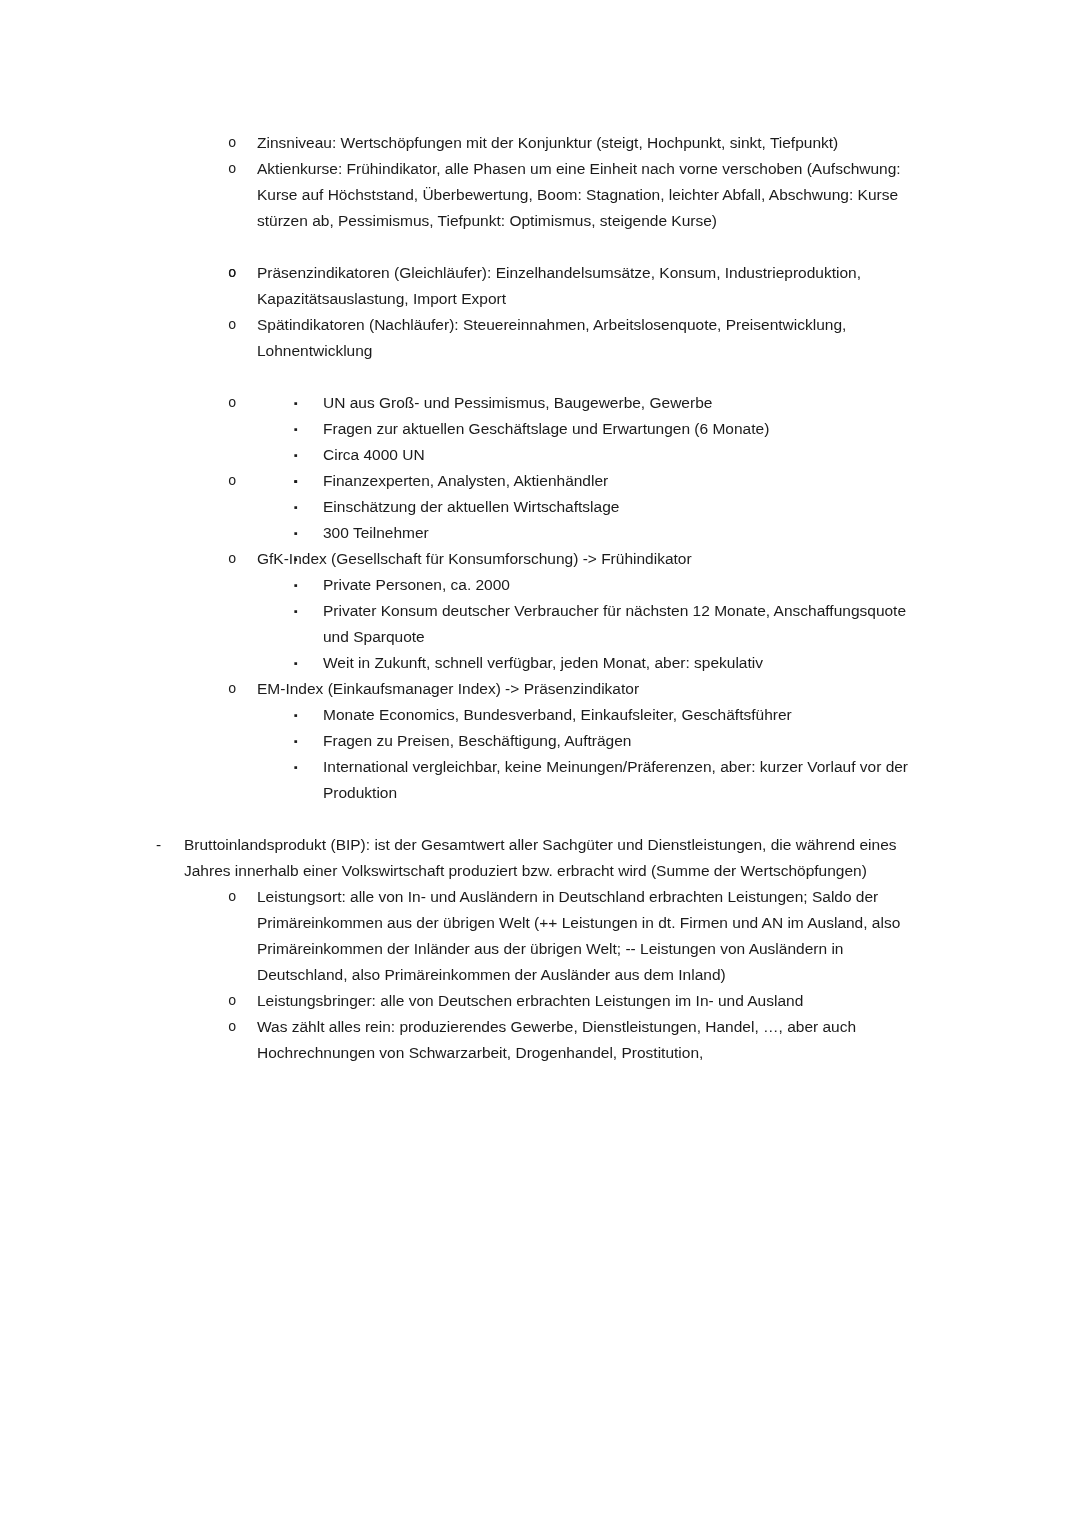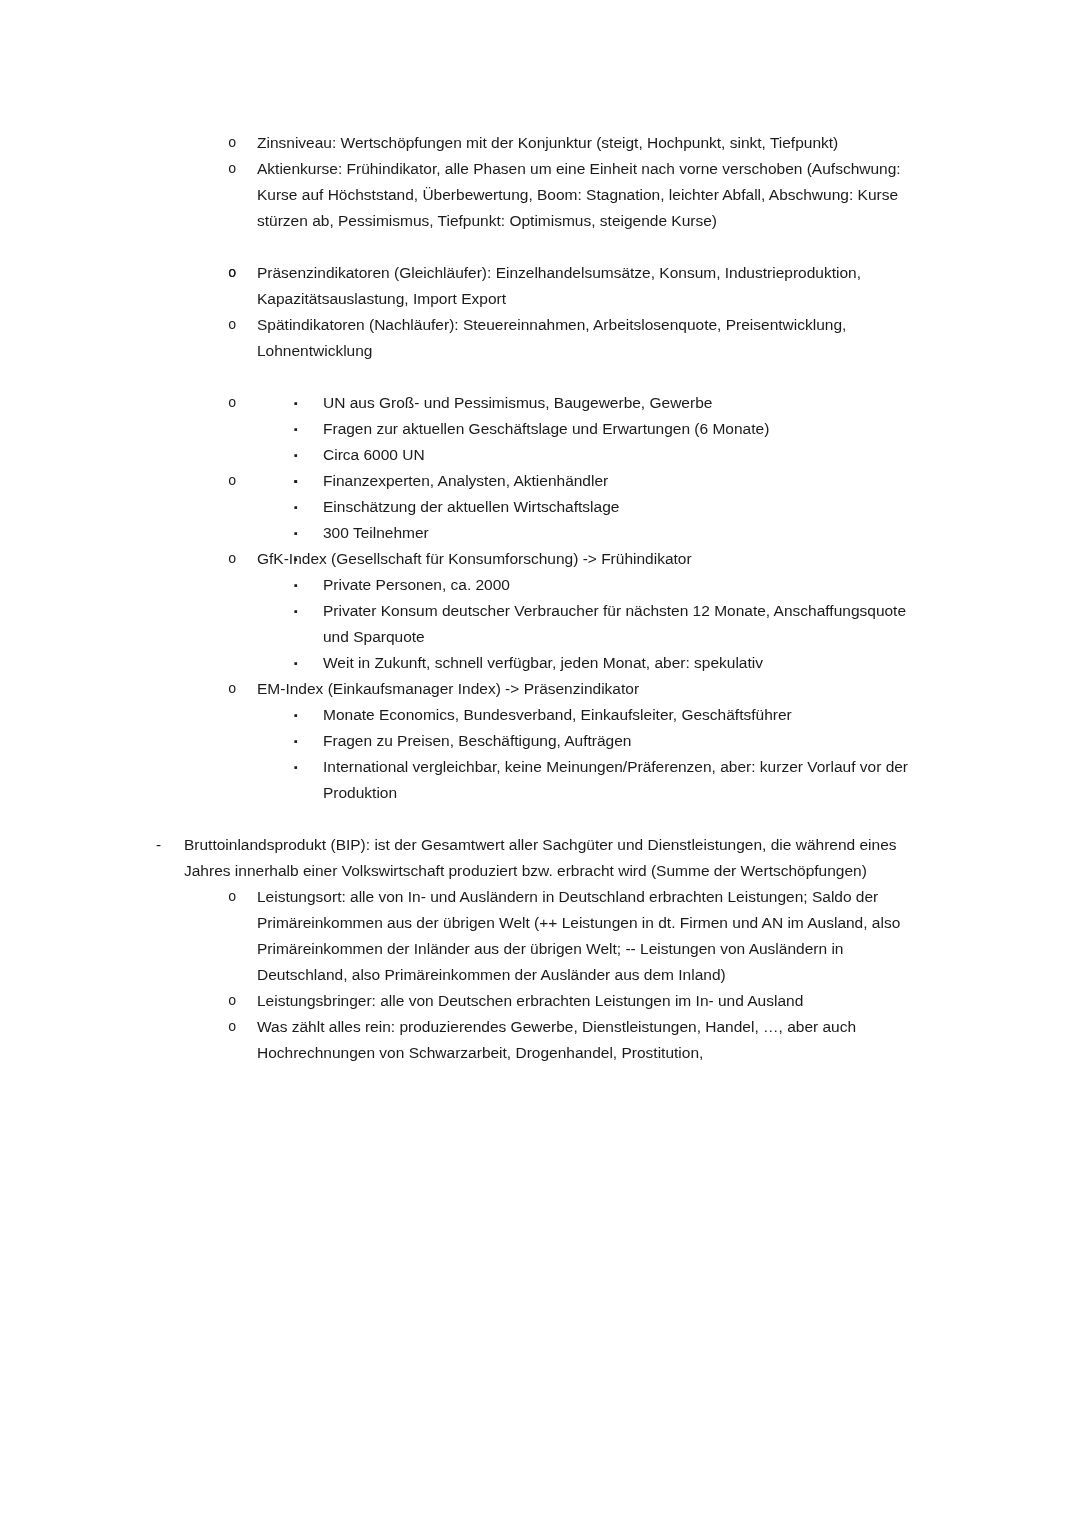--- a/index.html
+++ b/index.html
@@ -60,21 +60,21 @@
       </div>
       <div class="group">
         <div class="item level2"><span class="marker">o</span></div>
         <div class="item level2"><span class="marker">o</span><span class="text">Präsenzindikatoren (Gleichläufer): Einzelhandelsumsätze, Konsum, Industrieproduktion, Kapazitätsauslastung, Import Export</span></div>
         <div class="item level2"><span class="marker">o</span><span class="text">Spätindikatoren (Nachläufer): Steuereinnahmen, Arbeitslosenquote, Preisentwicklung, Lohnentwicklung</span></div>
       </div>
       <div class="group">
         <div class="item level2"><span class="marker">o</span></div>
         <div class="item level3"><span class="marker">▪</span><span class="text">UN aus Groß- und Pessimismus, Baugewerbe, Gewerbe</span></div>
         <div class="item level3"><span class="marker">▪</span><span class="text">Fragen zur aktuellen Geschäftslage und Erwartungen (6 Monate)</span></div>
-        <div class="item level3"><span class="marker">▪</span><span class="text">Circa 6000 UN</span></div>
+        <div class="item level3"><span class="marker">▪</span><span class="text">Circa 4000 UN</span></div>
         <div class="item level3"><span class="marker">▪</span></div>
         <div class="item level2"><span class="marker">o</span></div>
         <div class="item level3"><span class="marker">▪</span><span class="text">Finanzexperten, Analysten, Aktienhändler</span></div>
         <div class="item level3"><span class="marker">▪</span><span class="text">Einschätzung der aktuellen Wirtschaftslage</span></div>
         <div class="item level3"><span class="marker">▪</span><span class="text">300 Teilnehmer</span></div>
         <div class="item level3"><span class="marker">▪</span></div>
         <div class="item level2"><span class="marker">o</span><span class="text">GfK-Index (Gesellschaft für Konsumforschung) -&gt; Frühindikator</span></div>
         <div class="item level3"><span class="marker">▪</span><span class="text">Private Personen, ca. 2000</span></div>
         <div class="item level3"><span class="marker">▪</span><span class="text">Privater Konsum deutscher Verbraucher für nächsten 12 Monate, Anschaffungsquote und Sparquote</span></div>
         <div class="item level3"><span class="marker">▪</span><span class="text">Weit in Zukunft, schnell verfügbar, jeden Monat, aber: spekulativ</span></div>

